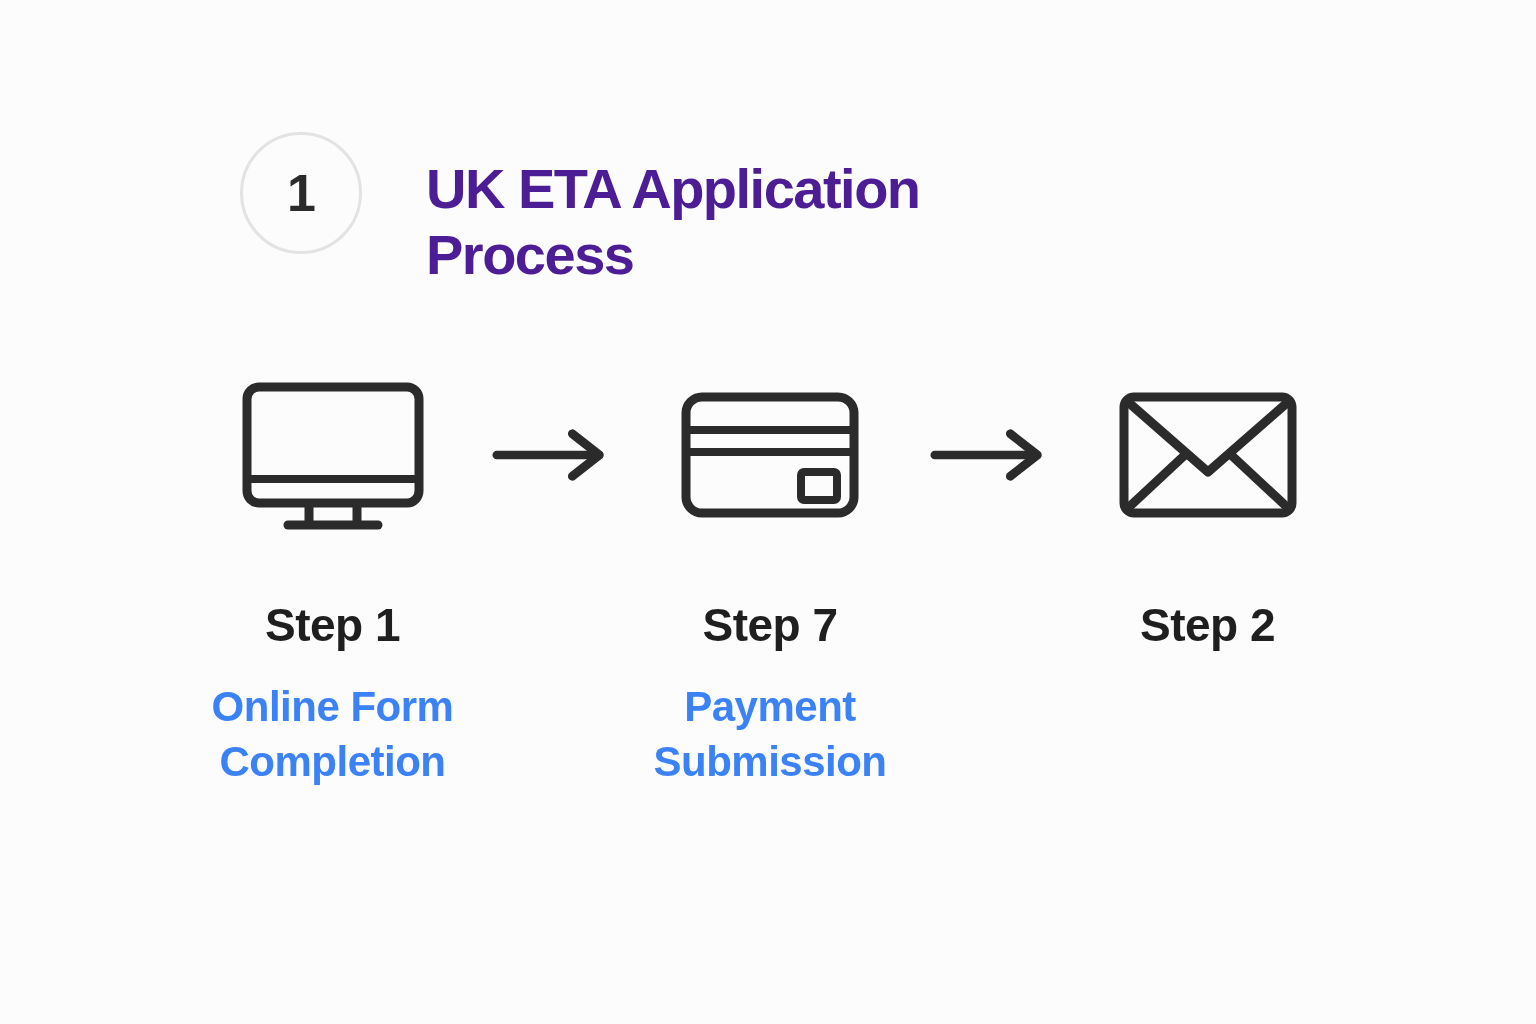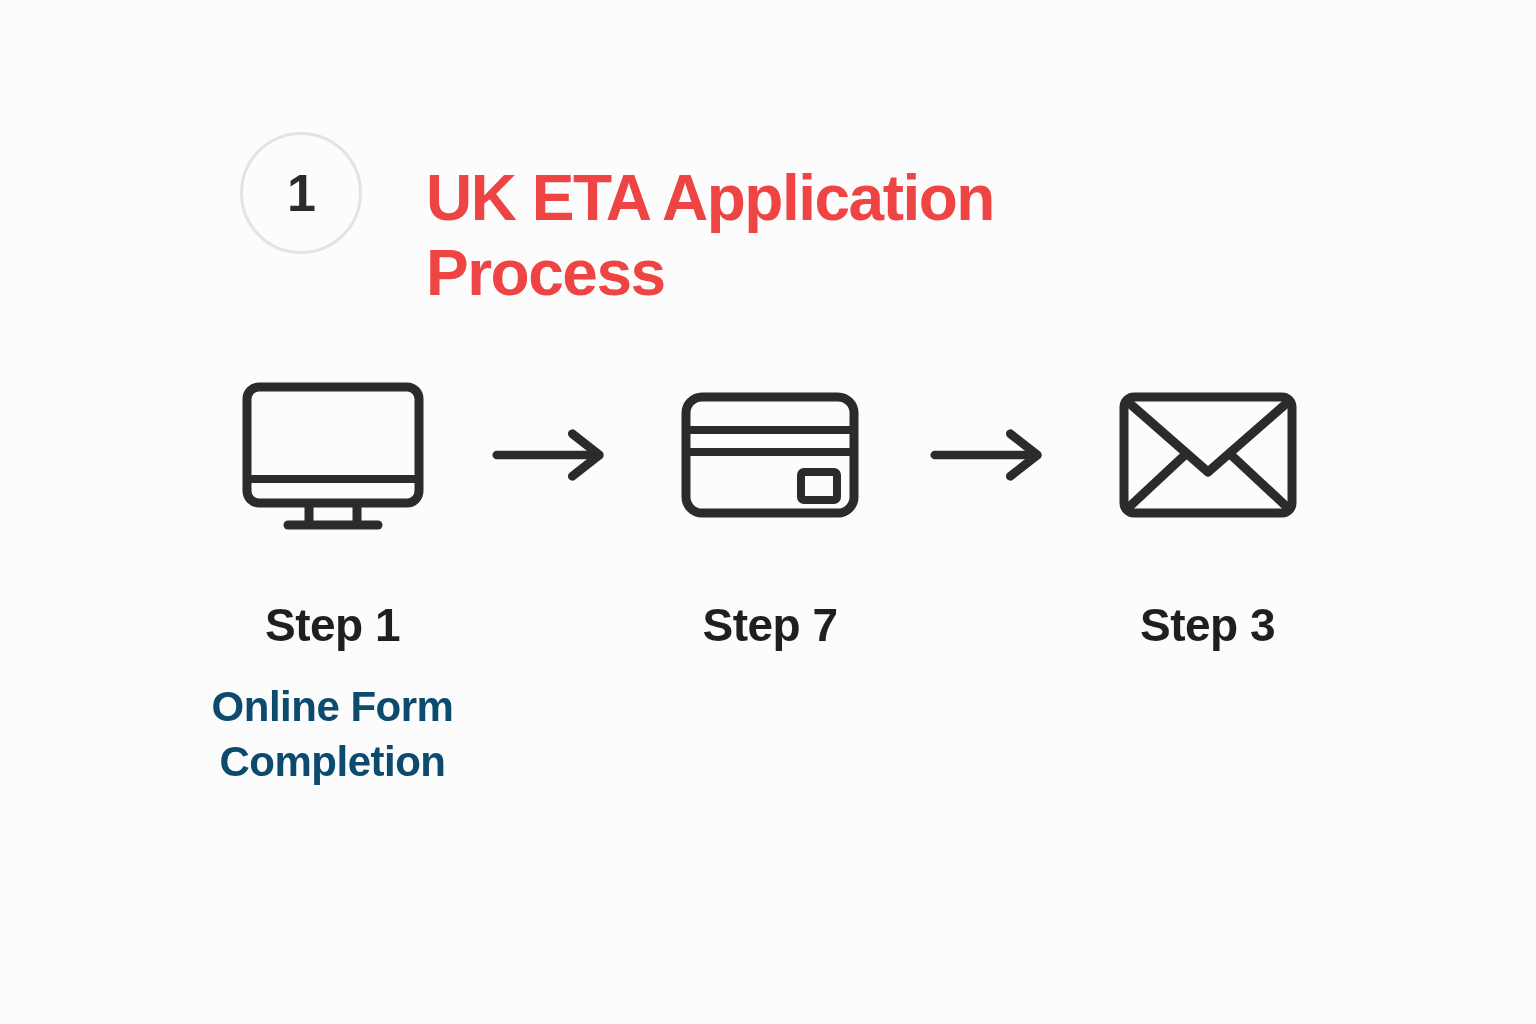--- a/index.html
+++ b/index.html
@@ -49,23 +49,23 @@
   .step-badge-num {
     font-size: 52px;
     font-weight: bold;
     color: #2b2b2b;
     line-height: 1;
     letter-spacing: -1px;
   }
 
   .header-title {
     margin-left: 64px;
-    font-size: 64px;
+    font-size: 56px;
     font-weight: bold;
-    color: #ef4444;
+    color: #4c1d95;
     line-height: 1.18;
     letter-spacing: -1.5px;
     max-width: 780px;
     white-space: pre-line;
   }
 
   
   .flow {
     position: absolute;
     left: 190px;
@@ -106,21 +106,21 @@
     color: #1f1f1f;
     line-height: 1;
     letter-spacing: -0.5px;
     text-align: center;
   }
 
   .step-desc {
     margin-top: 32px;
     font-size: 42px;
     font-weight: bold;
-    color: #0c4a6e;
+    color: #3b82f6;
     line-height: 1.3;
     letter-spacing: -0.5px;
     text-align: center;
     white-space: pre-line;
   }
 </style>
 </head>
 <body>
 
 <div class="canvas">
@@ -160,35 +160,37 @@
     <div class="flow-step">
       <div class="icon-box">
         <svg width="186" height="150" viewBox="0 0 186 150">
           <rect x="9" y="17" width="168" height="116" rx="16" ry="16" fill="none" stroke="#2b2b2b" stroke-width="9"></rect>
           <line x1="11" y1="50" x2="175" y2="50" stroke="#2b2b2b" stroke-width="8"></line>
           <line x1="11" y1="72" x2="175" y2="72" stroke="#2b2b2b" stroke-width="8"></line>
           <rect x="124" y="92" width="36" height="28" rx="3" ry="3" fill="none" stroke="#2b2b2b" stroke-width="8"></rect>
         </svg>
       </div>
       <div class="step-title">Step 7</div>
+      <div class="step-desc">Payment
+Submission</div>
     </div>
 
     <div class="arrow-box">
       <svg width="124" height="62" viewBox="0 0 124 62">
         <line x1="6" y1="31" x2="106" y2="31" stroke="#2b2b2b" stroke-width="9" stroke-linecap="round"></line>
         <polyline points="84,9 112,31 84,53" fill="none" stroke="#2b2b2b" stroke-width="9" stroke-linecap="round" stroke-linejoin="round"></polyline>
       </svg>
     </div>
 
     <div class="flow-step">
       <div class="icon-box">
         <svg width="186" height="150" viewBox="0 0 186 150">
           <rect x="9" y="17" width="168" height="116" rx="10" ry="10" fill="none" stroke="#2b2b2b" stroke-width="9"></rect>
           <polyline points="13,22 93,92 173,22" fill="none" stroke="#2b2b2b" stroke-width="9" stroke-linejoin="round"></polyline>
           <line x1="13" y1="128" x2="72" y2="73" stroke="#2b2b2b" stroke-width="9"></line>
           <line x1="173" y1="128" x2="114" y2="73" stroke="#2b2b2b" stroke-width="9"></line>
         </svg>
       </div>
-      <div class="step-title">Step 3</div>
+      <div class="step-title">Step 2</div>
     </div>
 
   </div>
 </div>
 
 </body></html>

